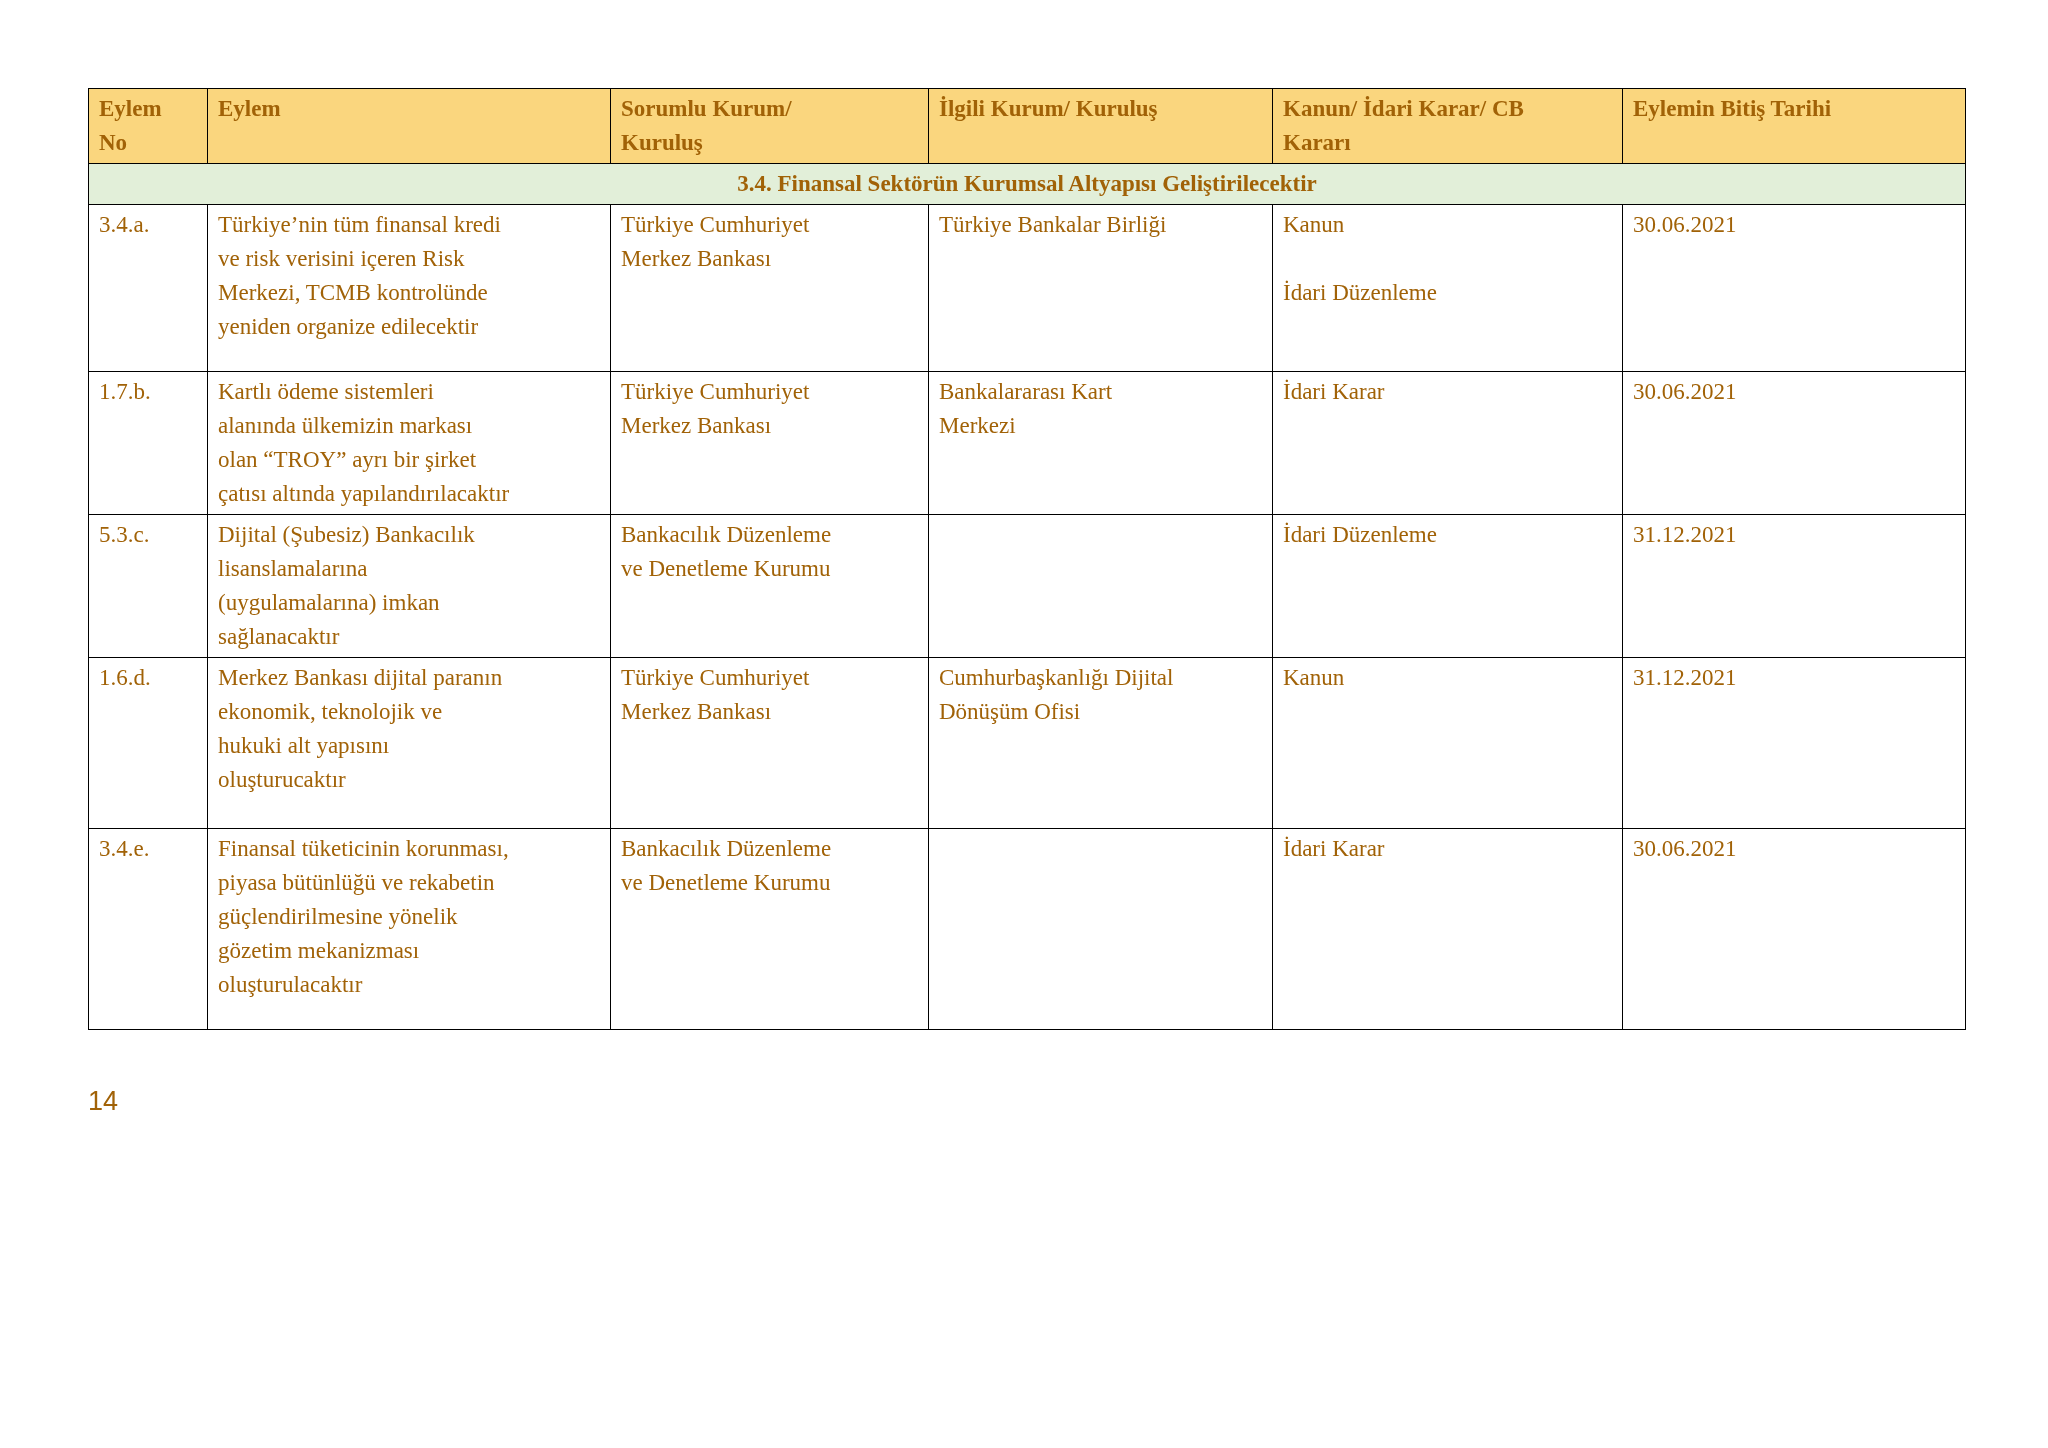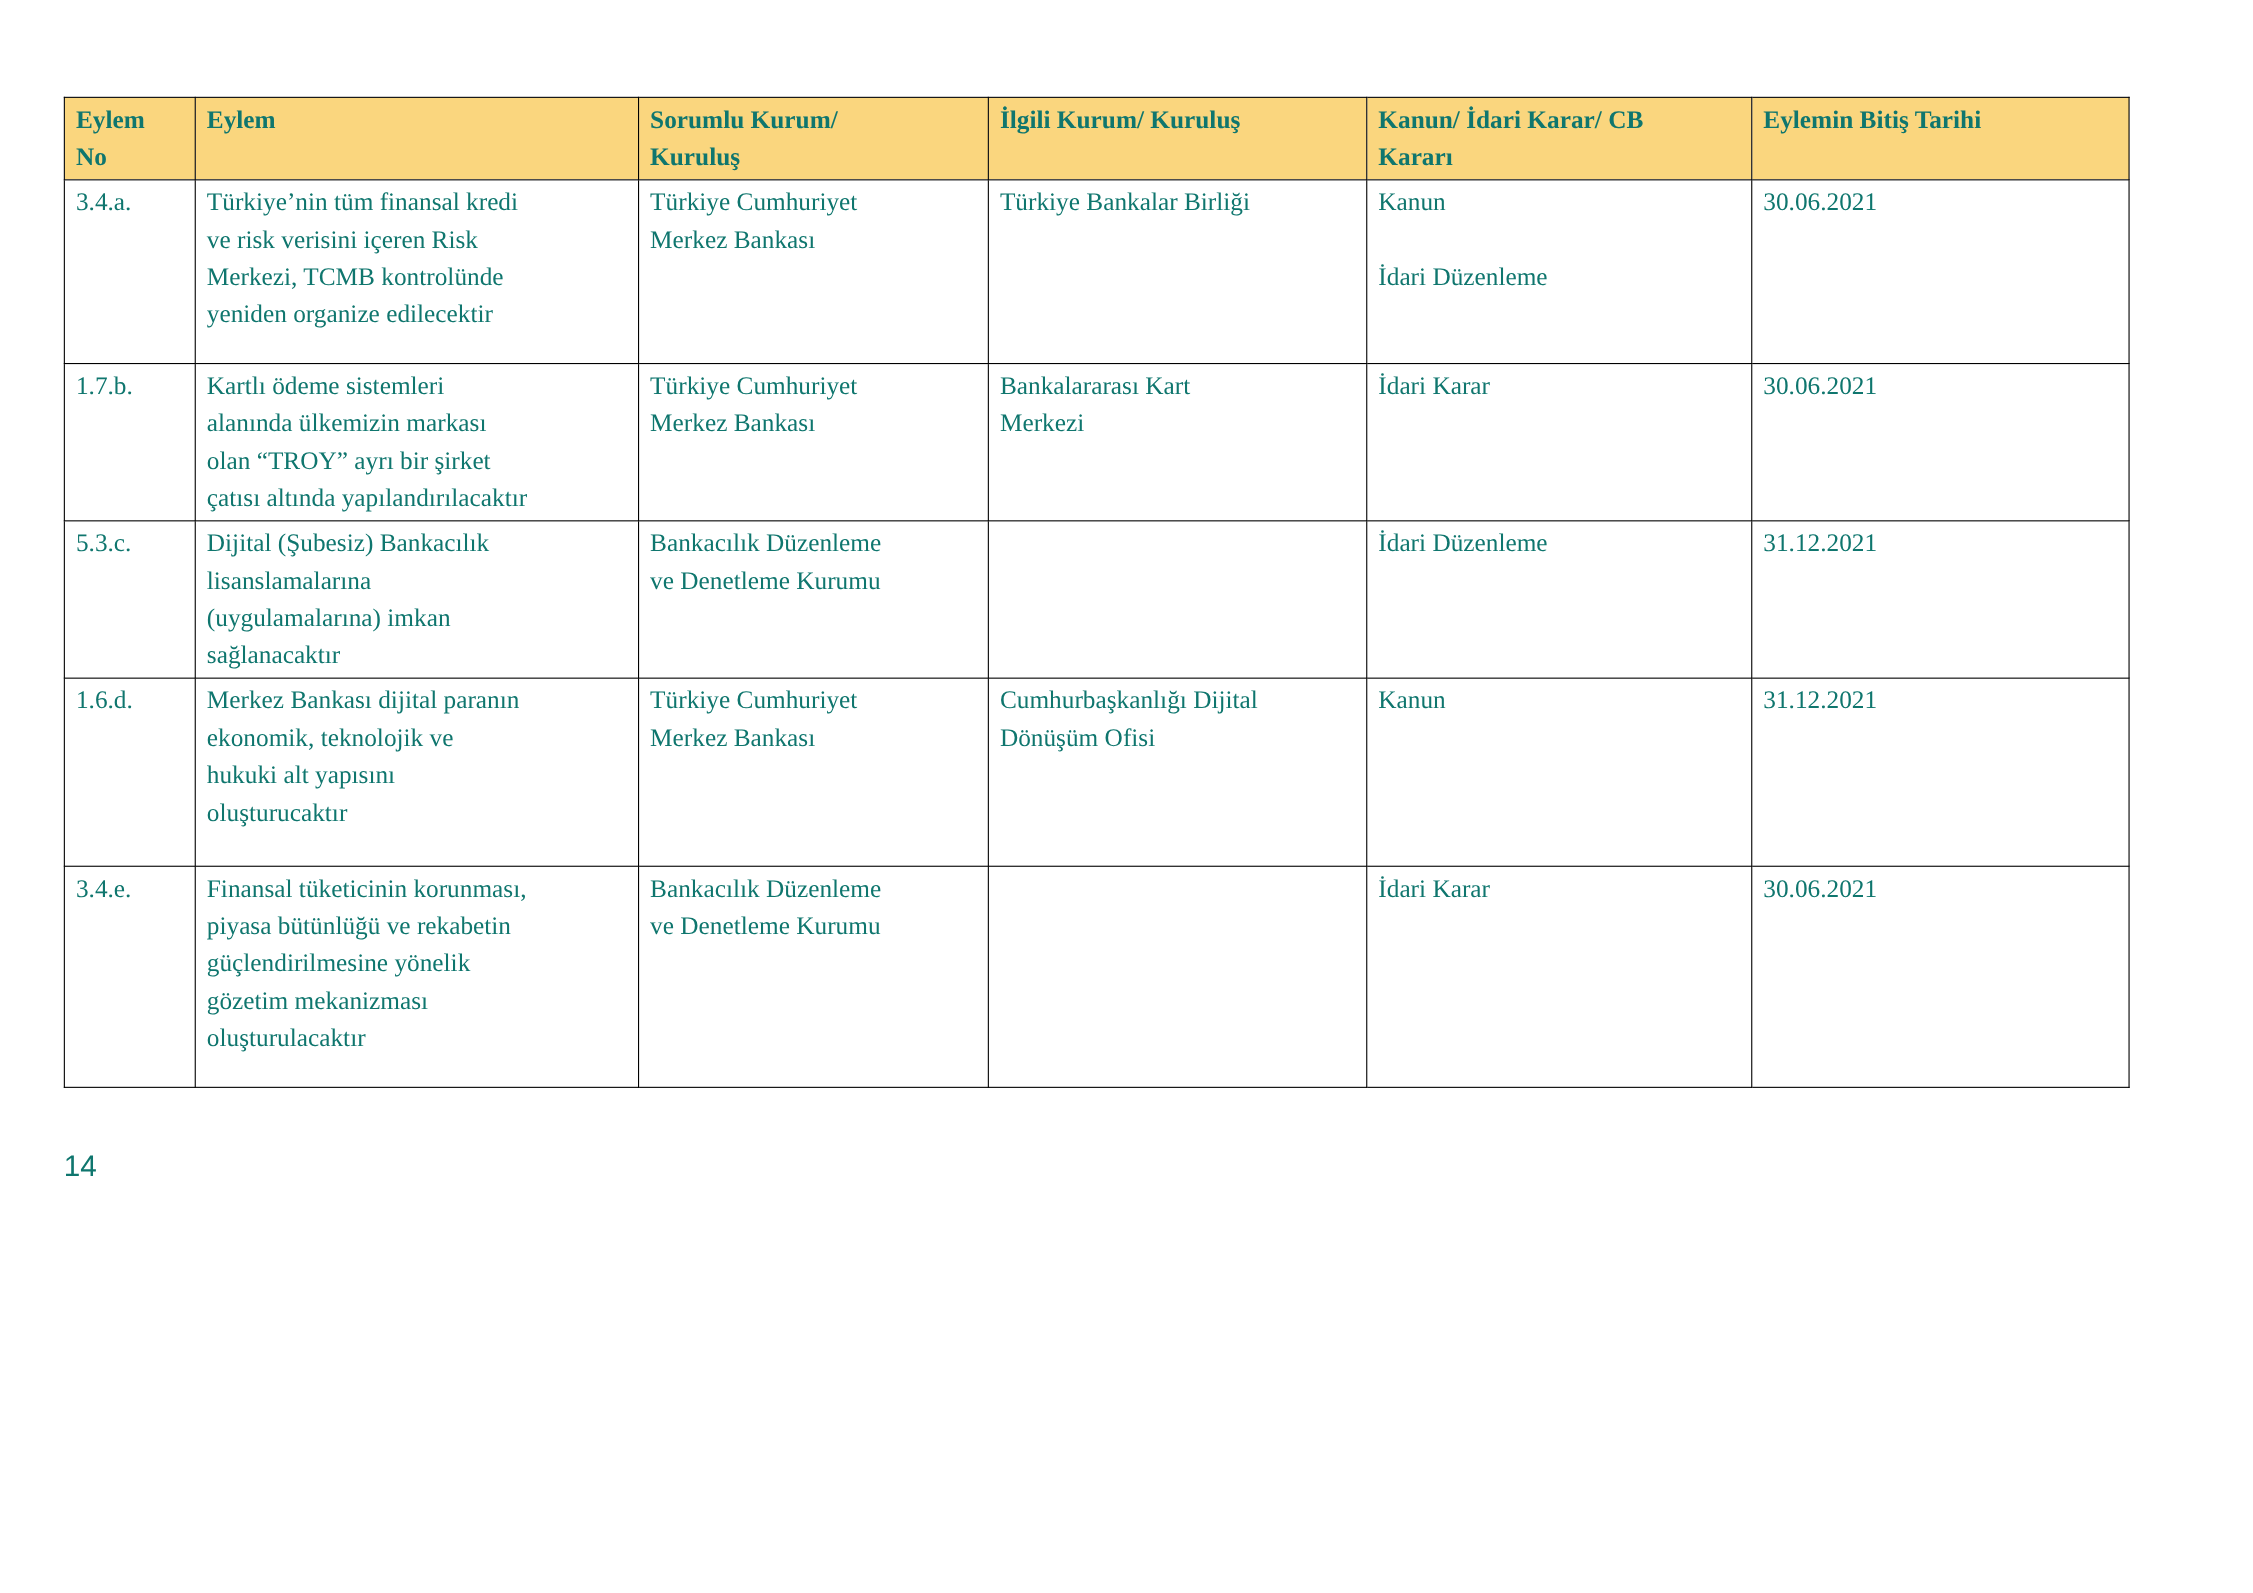--- a/index.html
+++ b/index.html
@@ -1,23 +1,23 @@
 <!DOCTYPE html>
 <html lang="tr" style="--header-bg: #FAD67E; --section-bg: #E2EFD9;"><head>
 <meta charset="utf-8">
 <style>
   html,body{margin:0;padding:0;background:#ffffff;}
   .page{
     position:relative;
     width:2048px;height:1126px;
     box-sizing:border-box;
-    padding:88px 0 0 58px;
+    padding:88px 0 0 88px;
     background:#ffffff;
     font-family:"Liberation Serif","DejaVu Serif",serif;
-    color:#0f766e;
+    color:#a16207;
   }
   table.action-table{
     border-collapse:collapse;
     table-layout:fixed;
     width:1877px;
   }
   .action-table th,.action-table td{
     border:1.5px solid #000;
     vertical-align:top;
     padding:3px 10px;
@@ -89,20 +89,23 @@
 
   <th class="hcell">İlgili Kurum/ Kuruluş</th>
 
   <th class="hcell">Kanun/ İdari Karar/ CB
 Kararı</th>
 
   <th class="hcell">Eylemin Bitiş Tarihi</th>
 </tr>
     </thead>
     <tbody id="table-body">
+  <tr class="section-row section-0">
+    <td class="section-cell" colspan="6">3.4. Finansal Sektörün Kurumsal Altyapısı Geliştirilecektir</td>
+  </tr>
 
   <tr class="data-row s0-r0">
     <td class="cell no-cell">3.4.a.</td>
     <td class="cell">Türkiye’nin tüm finansal kredi
 ve risk verisini içeren Risk
 Merkezi, TCMB kontrolünde
 yeniden organize edilecektir</td>
     <td class="cell">Türkiye Cumhuriyet
 Merkez Bankası</td>
     <td class="cell">Türkiye Bankalar Birliği</td>

